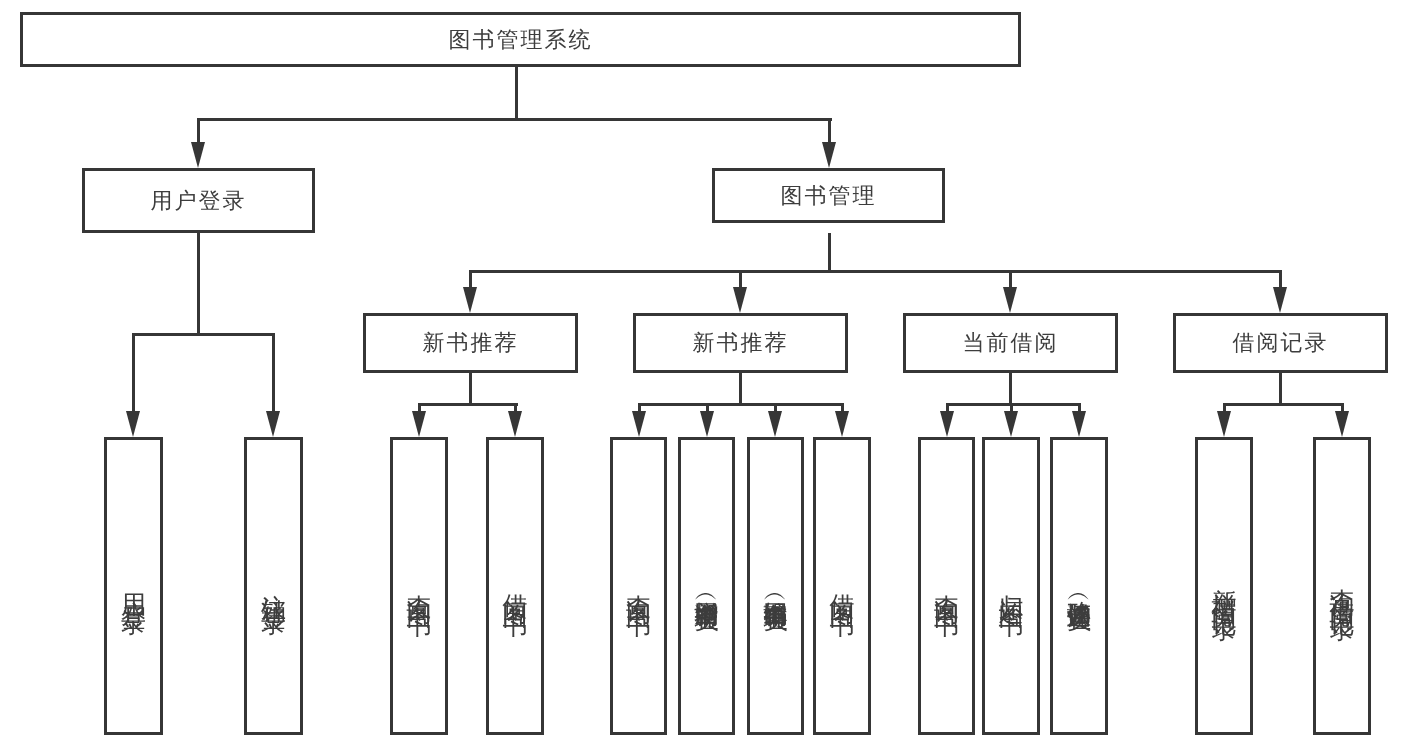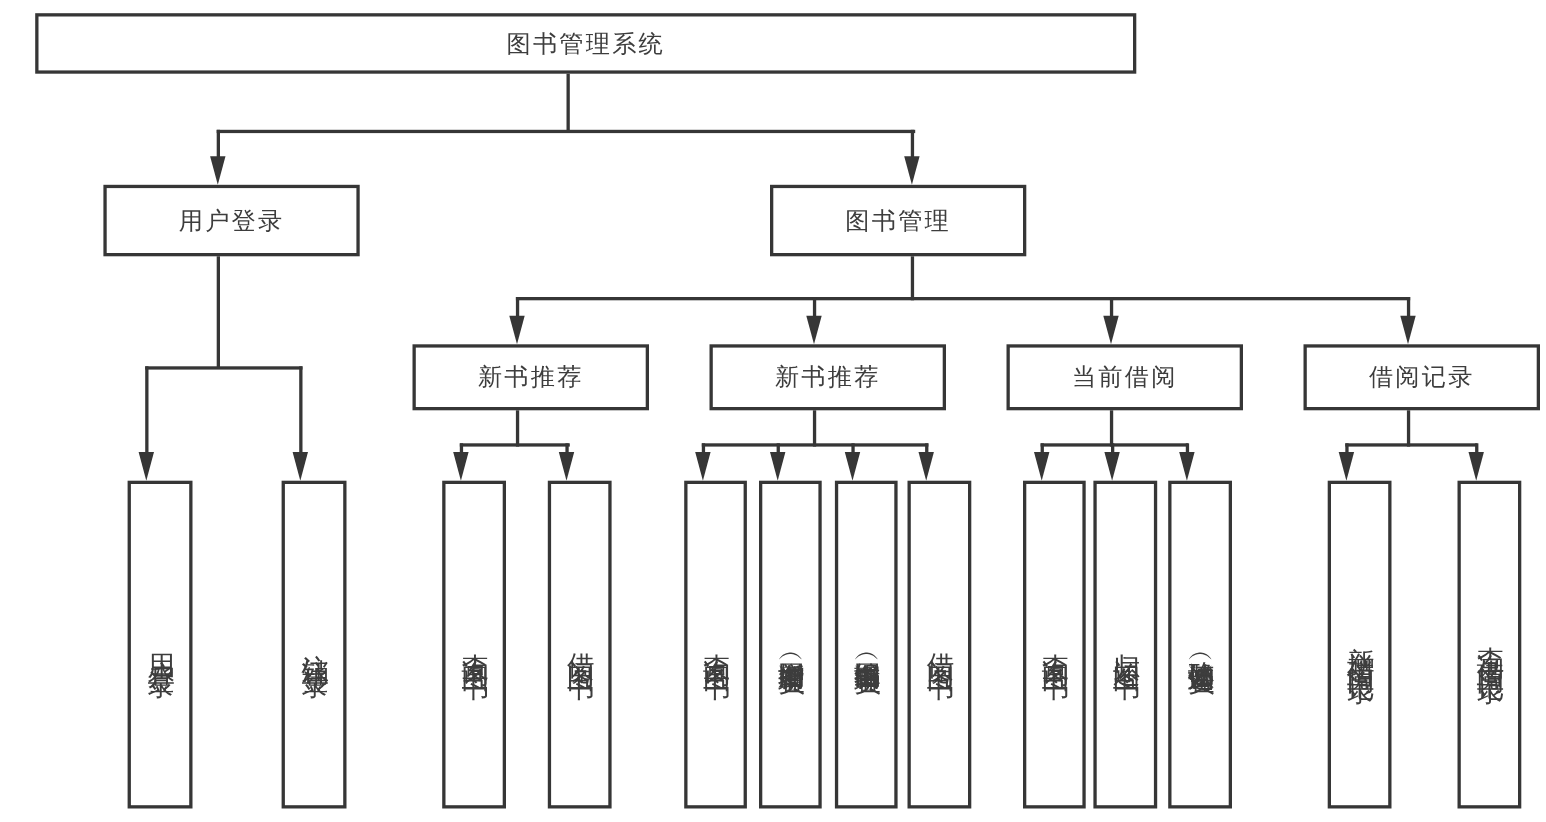--- a/index.html
+++ b/index.html
@@ -16,21 +16,20 @@
     overflow: hidden;
   }
   .box {
     position: absolute;
     background: #ffffff;
     border: 3px solid #363636;
     box-sizing: border-box;
     display: flex;
     align-items: center;
     justify-content: center;
-    margin-left: 12px;
   }
   .box .lbl {
     font-size: 22px;
     color: #3d3d3d;
     letter-spacing: 2px;
     white-space: nowrap;
   }
   .leaf .lbl {
     writing-mode: vertical-rl;
     text-orientation: mixed;
@@ -79,21 +78,21 @@
   <div class="vline" style="left:515px; top:67px;  height:53px;"></div>
   <div class="hline" style="left:197px; top:118px; width:635px;"></div>
   <div class="vline" style="left:197px; top:118px; height:28px;"></div>
   <div class="arrow" style="left:191px; top:142px;"></div>
   <div class="vline" style="left:828px; top:118px; height:28px;"></div>
   <div class="arrow" style="left:822px; top:142px;"></div>
 
   <div class="box" style="left:82px; top:168px; width:233px; height:65px;">
     <span class="lbl">用户登录</span>
   </div>
-  <div class="box" style="left:688px; top:168px; width:233px; height:65px;">
+  <div class="box" style="left:712px; top:168px; width:233px; height:55px;">
     <span class="lbl">图书管理</span>
   </div>
 
   <div class="vline" style="left:197px; top:233px; height:102px;"></div>
   <div class="hline" style="left:132px; top:333px; width:143px;"></div>
   <div class="vline" style="left:132px; top:333px; height:82px;"></div>
   <div class="arrow" style="left:126px; top:411px;"></div>
   <div class="vline" style="left:272px; top:333px; height:82px;"></div>
   <div class="arrow" style="left:266px; top:411px;"></div>
 

